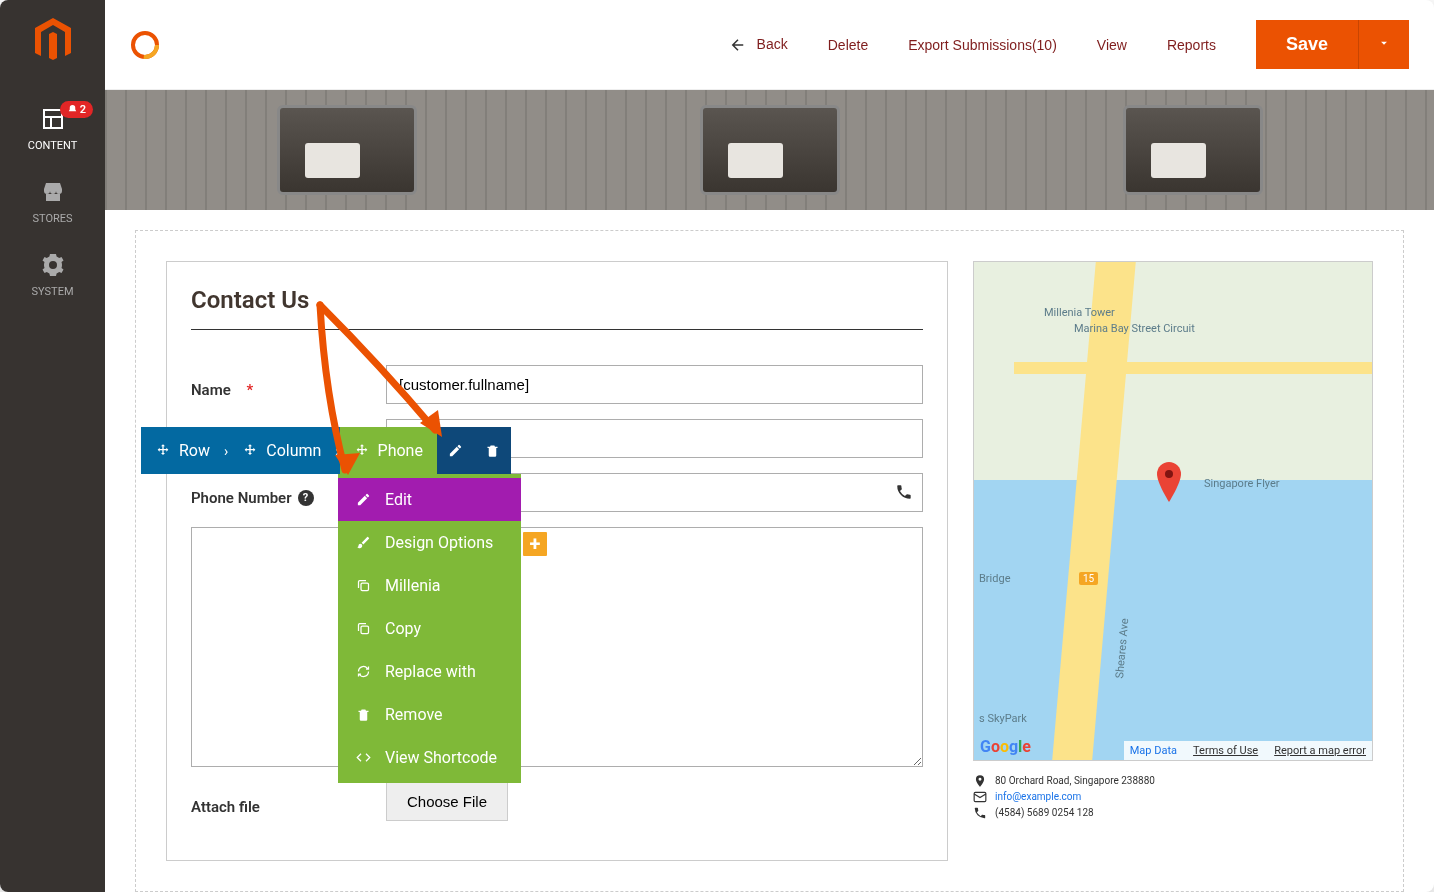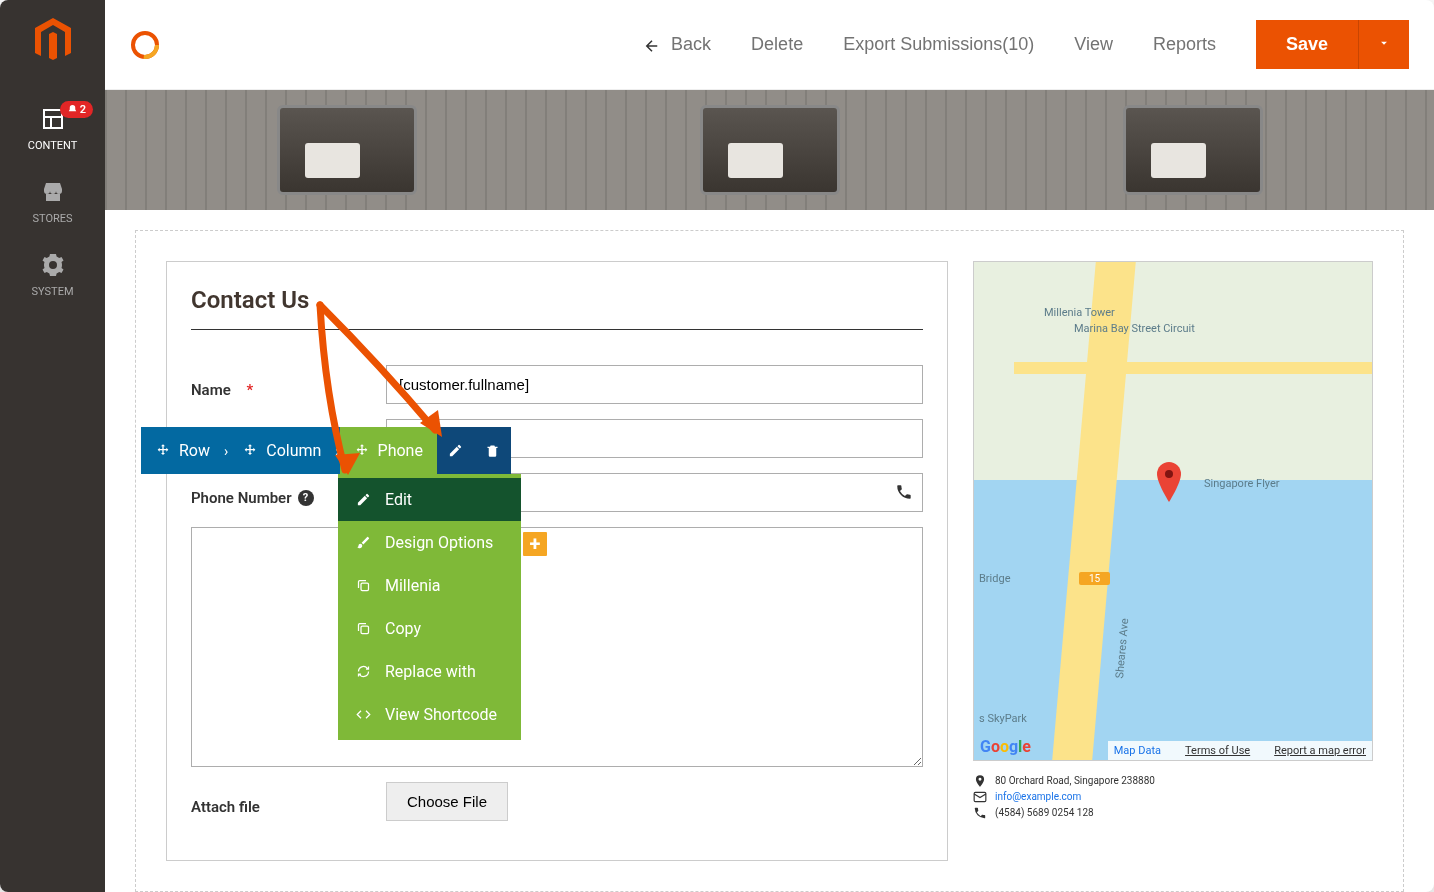--- a/index.html
+++ b/index.html
@@ -11,21 +11,21 @@
 .nav-item svg{width:24px;height:24px;margin-bottom:8px}
 .nav-item.active{color:#fff}
 .badge{position:absolute;top:8px;right:12px;background:#e22626;color:#fff;border-radius:12px;font-size:11px;font-weight:600;padding:2px 7px;display:flex;align-items:center;gap:2px}
 .badge svg{width:11px;height:11px;margin:0}
 .main{flex:1;display:flex;flex-direction:column;overflow:hidden}
 .header{display:flex;align-items:center;padding:20px 25px;gap:40px;border-bottom:1px solid #eee}
 .title-wrap{display:flex;align-items:center;gap:12px}
 .title-icon{width:30px;height:30px}
 .title{font-size:30px;font-weight:400;color:#41362f}
 .header-actions{display:flex;align-items:center;gap:40px;margin-left:auto}
-.header-btn{background:none;border:none;font-size:18px;color:#737373;cursor:pointer;display:flex;align-items:flex-end;gap:10px}
+.header-btn{background:none;border:none;font-size:14px;color:#7f1d1d;cursor:pointer;display:flex;align-items:flex-start;gap:10px}
 .save-group{display:flex}
 .save-btn{background:#eb5202;color:#fff;border:none;padding:14px 30px;font-size:18px;font-weight:600;cursor:pointer}
 .save-drop{background:#eb5202;border:none;border-left:1px solid rgba(0,0,0,0.15);padding:14px 18px;cursor:pointer;color:#fff}
 .content{flex:1;overflow:auto;padding:0}
 .hero{height:120px;background:#918d88;background-image:repeating-linear-gradient(90deg,rgba(0,0,0,0.1) 0,rgba(0,0,0,0.1) 2px,transparent 2px,transparent 20px);display:flex;justify-content:space-around;align-items:center;padding:0 30px}
 .phone-img{width:140px;height:90px;background:linear-gradient(#5a5550,#3a3530);border-radius:6px;border:3px solid #888;position:relative}
 .phone-img::before{content:'';position:absolute;top:35px;left:25px;width:55px;height:35px;background:#e8e5e0;border-radius:3px}
 .body-wrap{padding:30px;border:1px dashed #ccc;margin:20px 30px;display:flex;gap:25px}
 .form-col{flex:1;border:1px solid #ccc;padding:24px}
 .form-title{font-size:24px;font-weight:600;color:#41362f;padding-bottom:15px;border-bottom:1px solid #333;margin-bottom:35px}
@@ -38,31 +38,31 @@
 .form-input-wrap .icon-right{position:absolute;right:10px;top:10px}
 textarea.form-input{height:240px;resize:vertical}
 .breadcrumb-bar{position:absolute;left:141px;top:427px;display:flex;background:#0369a1;height:47px;align-items:center;z-index:10}
 .bc-item{display:flex;align-items:center;gap:8px;padding:0 14px;color:#fff;font-size:16px;cursor:pointer;height:100%}
 .bc-item.active{background:#7fb938}
 .bc-sep{color:#fff;font-size:14px}
 .bc-actions{display:flex;align-items:center;background:#0e4879;height:100%}
 .bc-action{padding:0 11px;color:#fff;cursor:pointer;height:100%;display:flex;align-items:center}
 .context-menu{position:absolute;left:338px;top:474px;width:183px;background:#7fb938;z-index:10;padding:4px 0}
 .cm-item{display:flex;align-items:center;gap:14px;padding:12px 18px;color:#fff;font-size:16px;cursor:pointer}
-.cm-item.highlight{background:#14532d}
+.cm-item.highlight{background:#a21caf}
 .cm-item svg{width:15px;height:15px;flex-shrink:0}
 .add-btn{position:absolute;left:521px;top:530px;width:28px;height:28px;background:#f5a623;border:2px solid #fff;border-radius:3px;display:flex;align-items:center;justify-content:center;color:#fff;font-size:20px;font-weight:bold;z-index:9}
 .side-col{width:400px}
 .map{width:100%;height:500px;background:#e8f0e0;position:relative;border:1px solid #ccc;overflow:hidden}
 .map-water{position:absolute;bottom:0;left:0;right:0;height:280px;background:#a2d5f2}
 .map-road{position:absolute;top:0;bottom:0;left:100px;width:40px;background:#fce38a;transform:skewX(-5deg)}
 .map-road2{position:absolute;top:100px;left:40px;right:0;height:12px;background:#fce38a}
 .map-label{position:absolute;font-size:11px;color:#5c7c8a}
 .map-pin{position:absolute;left:180px;top:200px;width:30px;height:40px}
-.map-attr{position:absolute;bottom:0;right:0;background:rgba(255,255,255,0.85);font-size:11px;padding:3px 6px;display:flex;gap:24px;align-items:center}
+.map-attr{position:absolute;bottom:0;right:0;background:rgba(255,255,255,0.85);font-size:11px;padding:3px 6px;display:flex;gap:16px;align-items:center}
 .map-attr a{color:#1a73e8;text-decoration:none}
 .map-attr span{color:#333;text-decoration:underline}
 .map-glogo{position:absolute;bottom:4px;left:6px;font-size:16px;font-weight:bold}
 .contact-info{padding-top:12px;font-size:10px;line-height:1.6}
 .contact-info .row-i{display:flex;align-items:center;gap:8px}
 .contact-info a{color:#1a73e8;text-decoration:none}
 .file-btn{background:#eee;border:1px solid #ccc;padding:10px 20px;font-size:15px;cursor:pointer}
 .arrow-annot{position:absolute;z-index:20;pointer-events:none}
 </style>
 </head>
@@ -186,21 +186,21 @@
           <div class="map">
             <div class="map-water"></div>
             <div class="map-road"></div>
             <div class="map-road2"></div>
             <div class="map-label" style="top:44px;left:70px">Millenia Tower</div>
             <div class="map-label" style="top:60px;left:100px">Marina Bay Street Circuit</div>
             <div class="map-label" style="top:215px;left:230px">Singapore Flyer</div>
             <div class="map-label" style="top:310px;left:5px">Bridge</div>
             <div class="map-label" style="top:450px;left:5px">s SkyPark</div>
             <div class="map-label" style="top:380px;left:118px;transform:rotate(-85deg)">Sheares Ave</div>
-            <div style="position:absolute;top:310px;left:105px;background:#f5a623;color:#fff;font-size:10px;padding:1px 10px;border-radius:2px">15</div>
+            <div style="position:absolute;top:310px;left:105px;background:#f5a623;color:#fff;font-size:10px;padding:1px 4px;border-radius:2px">15</div>
             <svg class="map-pin" viewBox="0 0 30 40">
                 <path fill="#ea4335" d="M15 0a12 12 0 00-12 12c0 9 12 28 12 28s12-19 12-28A12 12 0 0015 0z"></path>
                 <circle cx="15" cy="12" r="4" fill="#811411"></circle>
               </svg>
             <div class="map-glogo"><span style="color:#4285f4">G</span><span style="color:#ea4335">o</span><span style="color:#fbbc05">o</span><span style="color:#4285f4">g</span><span style="color:#34a853">l</span><span style="color:#ea4335">e</span></div>
             <div class="map-attr">
               <a>Map Data</a>
               <span>Terms of Use</span>
               <span>Report a map error</span>
             </div>
@@ -293,20 +293,26 @@
         </svg>
         <span>Copy</span>
       </div>
     <div class="cm-item">
         <svg viewBox="0 0 24 24" fill="none" stroke="#fff" stroke-width="2">
           <path d="M4 12a8 8 0 0114-5.3L20 8M20 12a8 8 0 01-14 5.3L4 16M20 4v4h-4M4 20v-4h4"></path>
         </svg>
         <span>Replace with</span>
       </div>
     <div class="cm-item">
+        <svg viewBox="0 0 24 24" fill="#fff">
+          <path d="M6 7h12v13a2 2 0 01-2 2H8a2 2 0 01-2-2zM9 4h6l1 2h4v2H4V6h4z"></path>
+        </svg>
+        <span>Remove</span>
+      </div>
+    <div class="cm-item">
         <svg viewBox="0 0 24 24" fill="none" stroke="#fff" stroke-width="2">
           <path d="M16 18l6-6-6-6M8 6l-6 6 6 6"></path>
         </svg>
         <span>View Shortcode</span>
       </div>
   </div>
 
   <div class="add-btn">+</div>
 
   <svg class="arrow-annot" style="left:300px;top:295px" width="160" height="200">

